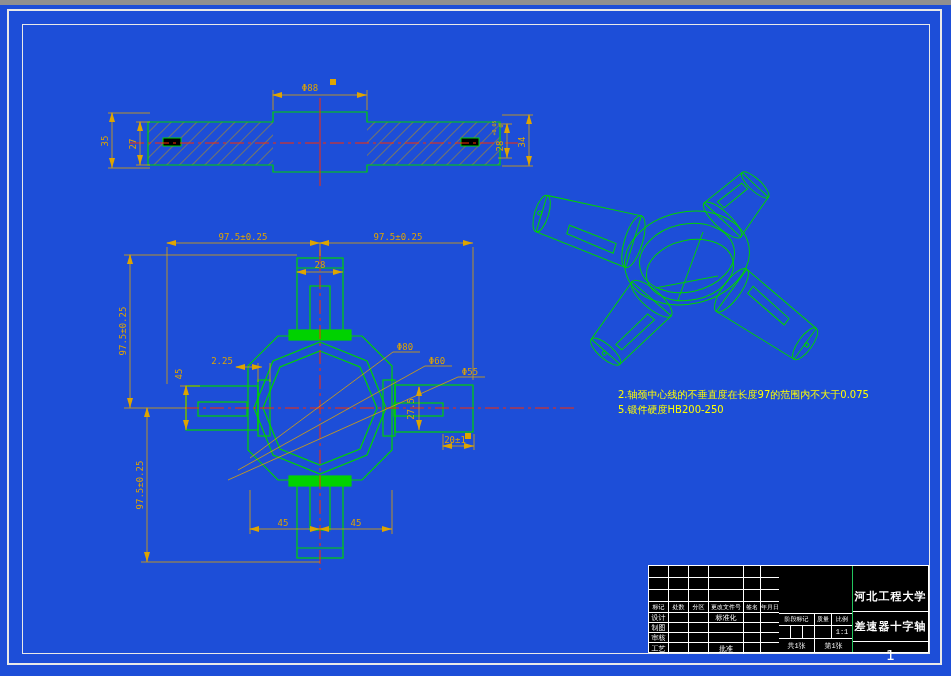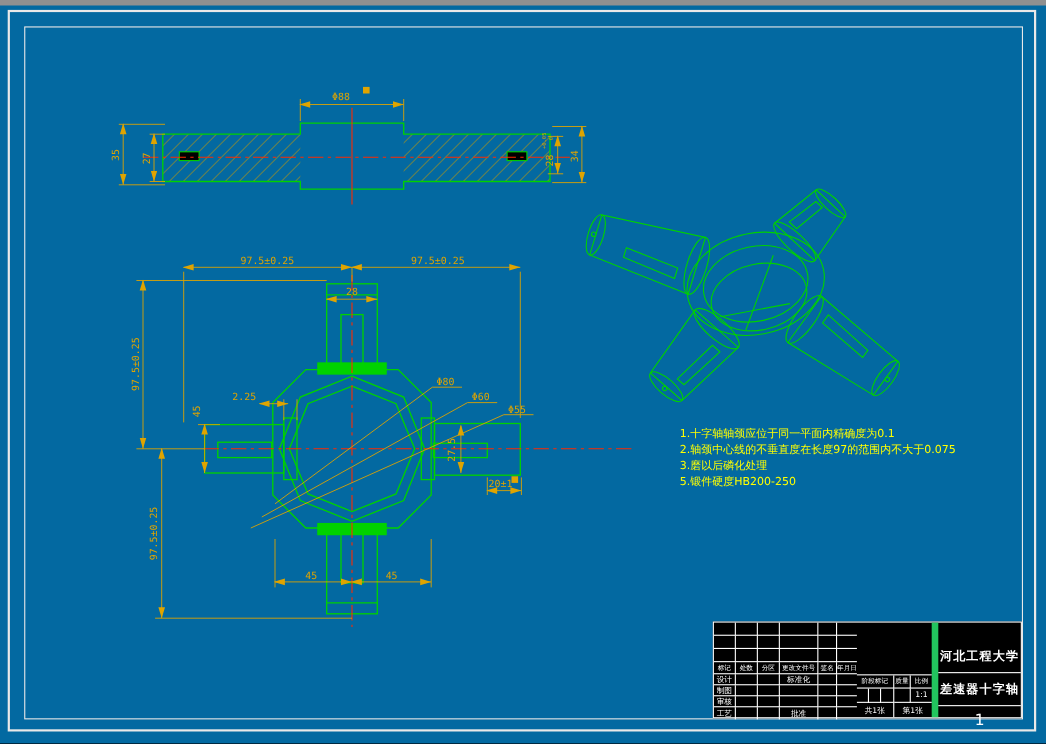--- a/index.html
+++ b/index.html
@@ -1,16 +1,16 @@
 <!DOCTYPE html>
 <html><head>
 <meta charset="utf-8">
 <style>
   html,body{margin:0;padding:0;background:#000;}
-  #stage{position:relative;width:951px;height:676px;background:#0369a1;overflow:hidden;
+  #stage{position:relative;width:951px;height:676px;background:#1d4ed8;overflow:hidden;
          font-family:"DejaVu Sans",sans-serif;}
   .abs{position:absolute;}
   #topstrip{left:0;top:0;width:951px;height:5px;background:#909090;}
   #frame-outer{left:7px;top:9px;width:935px;height:656px;border:2px solid #e9e9e9;box-sizing:border-box;}
   #frame-inner{left:22px;top:24px;width:908px;height:630px;border:1px solid #e9e9e9;box-sizing:border-box;}
   svg text{font-family:"DejaVu Sans Mono",monospace;}
   .dimtxt{fill:#dfa400;font-size:9px;}
   .dimsm{fill:#dfa400;font-size:5px;}
   
   #tech{left:618px;top:388px;width:330px;color:#ffff00;}
@@ -19,21 +19,21 @@
   
   #tblock{left:648px;top:565px;width:281px;height:88px;border:1px solid #fff;box-sizing:border-box;
           color:#fff;background:#000;}
   .tb-row{display:flex;}
   .tb-c{box-sizing:border-box;border-right:1px solid #fff;border-bottom:1px solid #fff;
         display:flex;align-items:center;justify-content:center;overflow:hidden;
         font-size:6px;white-space:nowrap;}
   .tb-c.last{border-right:none;}
   .tb-c.nb{border-bottom:none;}
   #tb-left{left:0;top:0;width:130px;height:86px;}
-  #tb-mid{left:130px;top:0;width:74px;height:86px;border-right:6px solid #22c55e;box-sizing:border-box;}
+  #tb-mid{left:130px;top:0;width:74px;height:86px;border-right:1px solid #22c55e;box-sizing:border-box;font-family:Liberation Mono, monospace;}
   #tb-right{left:204px;top:16px;width:75px;height:86px;}
   .tb-big{font-size:11px;font-weight:bold;letter-spacing:1px;}
   .tb-num{font-size:14px;}
 </style>
 </head>
 <body>
 
 <div id="stage">
 
   <div id="topstrip" class="abs"></div>
@@ -211,23 +211,21 @@
       </g>
 
       <ellipse cx="687" cy="258" rx="63" ry="46" transform="rotate(-12 687 258)"></ellipse>
       <ellipse cx="687" cy="258" rx="48" ry="34" transform="rotate(-12 687 258)"></ellipse>
       <ellipse cx="690" cy="270" rx="44" ry="30" transform="rotate(-12 690 270)"></ellipse>
       <path d="M703,232 L678,300 M655,288 L718,276"></path>
     </g>
   </svg>
 
   <div id="tech" class="abs">
-    <div class="t-item">1.十字轴轴颈应位于同一平面内精确度为0.1</div>
     <div class="t-item">2.轴颈中心线的不垂直度在长度97的范围内不大于0.075</div>
-    <div class="t-item">3.磨以后磷化处理</div>
     <div class="t-item">5.锻件硬度HB200-250</div>
   </div>
 
   <div id="tblock" class="abs">
 
     <div id="tb-left" class="abs">
       <div class="tb-row" style="height:12px;">
         <div class="tb-c" style="width:20px;"></div>
           <div class="tb-c" style="width:20px;"></div>
         <div class="tb-c" style="width:20px;"></div>

